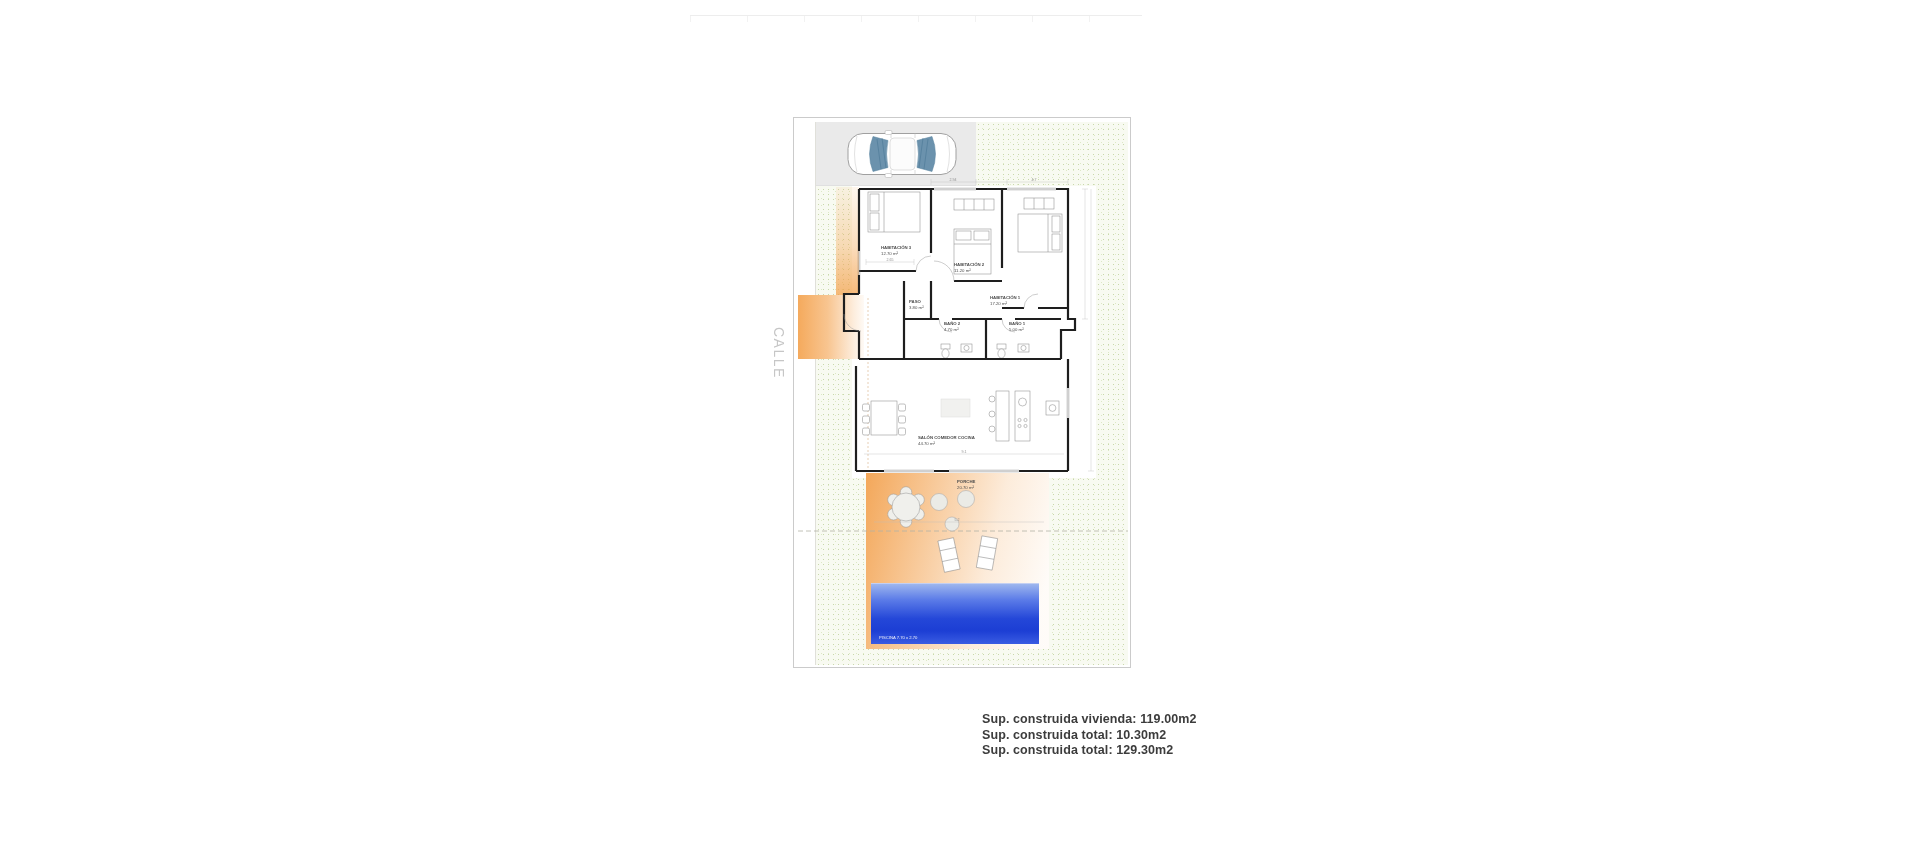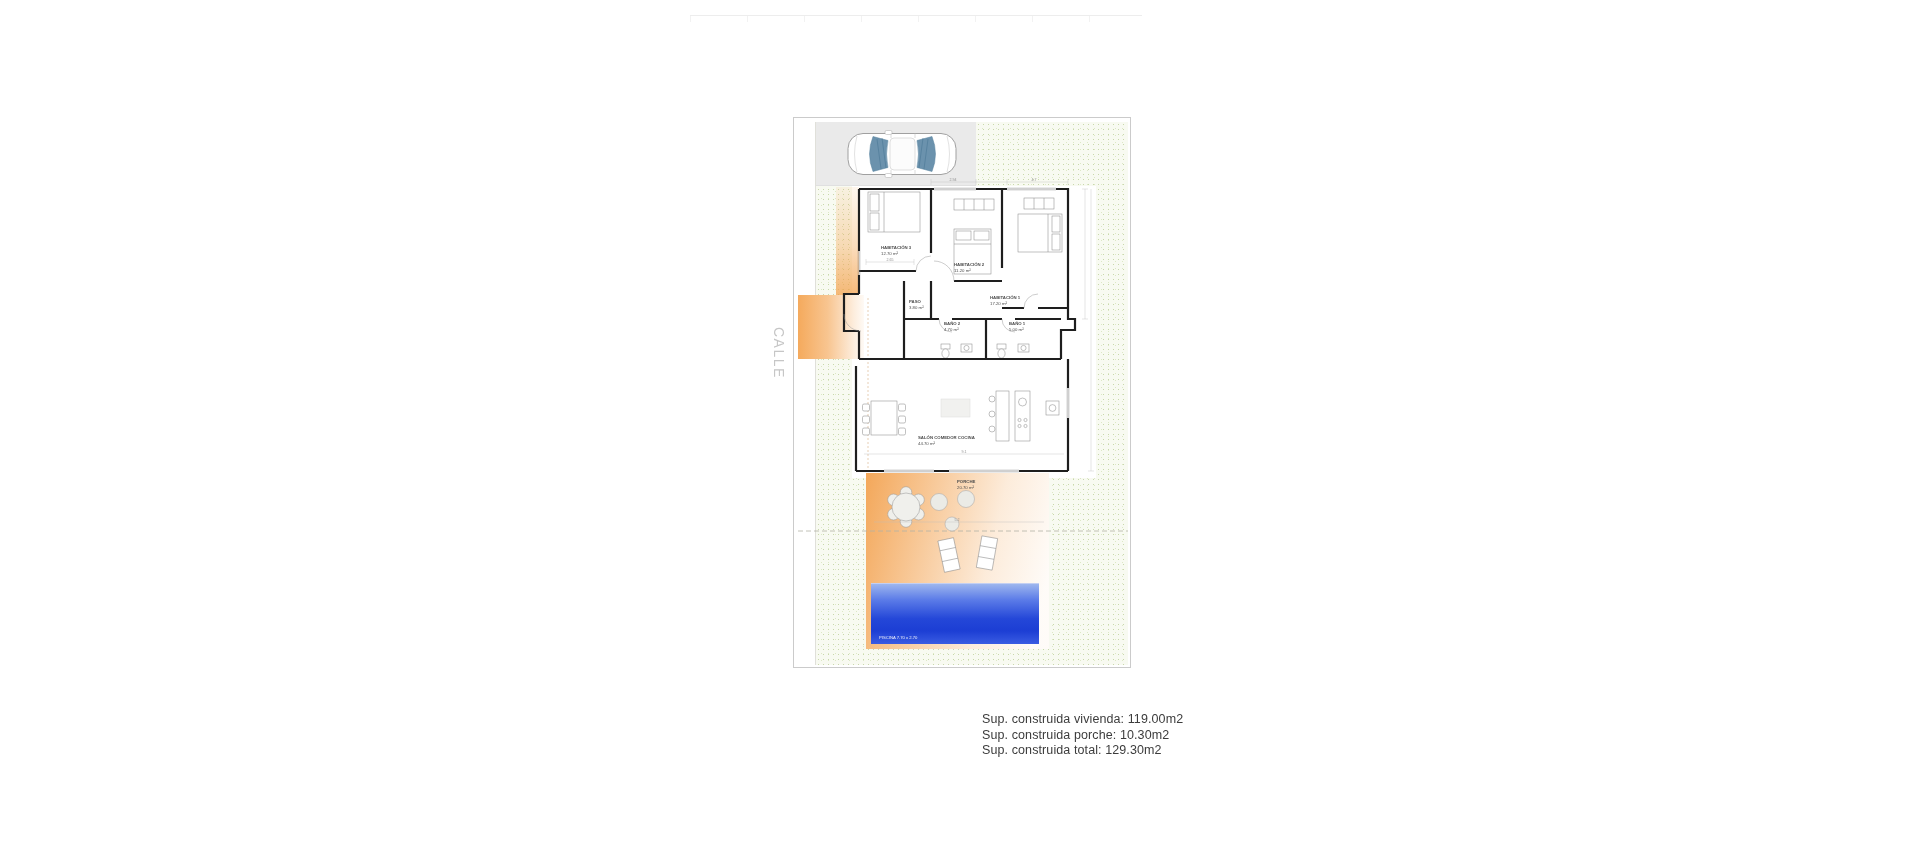--- a/index.html
+++ b/index.html
@@ -55,21 +55,21 @@
   #pool { left:77px; top:465px; width:168px; height:61px;
           background:linear-gradient(180deg,#9db6ee 0%, #5c7ce8 26%, #2447d8 58%,
                      #1c3ed4 78%, #3a5ce2 100%);
           border-top:1px solid #c3cff2; }
 
   #plan-svg { left:0; top:0; width:338px; height:551px; }
   svg text { font-family:"Liberation Sans", sans-serif; }
 
   
   #summary { left:982px; top:712px; color:#3c3c3c; font-size:12.5px;
-             line-height:15.5px; font-weight:400; letter-spacing:0.1px; }
+             line-height:15.5px; font-weight:700; letter-spacing:0.1px; }
 </style>
 </head>
 <body>
 
 <div class="abs" id="top-edge"></div>
 <div class="abs" id="top-ticks"></div>
 
 <div class="abs" id="street">CALLE</div>
 
 <div class="abs" id="site">
@@ -262,15 +262,15 @@
       <text x="163" y="365">PORCHE</text>
       <text x="163" y="371" font-weight="400">20.70 m²</text>
     </g>
 
     <text x="85" y="521" font-size="4.2" fill="rgba(255,255,255,0.92)">PISCINA 7.70 x 2.70</text>
   </svg>
 </div>
 
 <div class="abs" id="summary">
   <div>Sup. construida vivienda: 119.00m2</div>
-  <div>Sup. construida porche: 10.30m2</div>
+  <div>Sup. construida total: 10.30m2</div>
   <div>Sup. construida total: 129.30m2</div>
 </div>
 
 </body></html>

